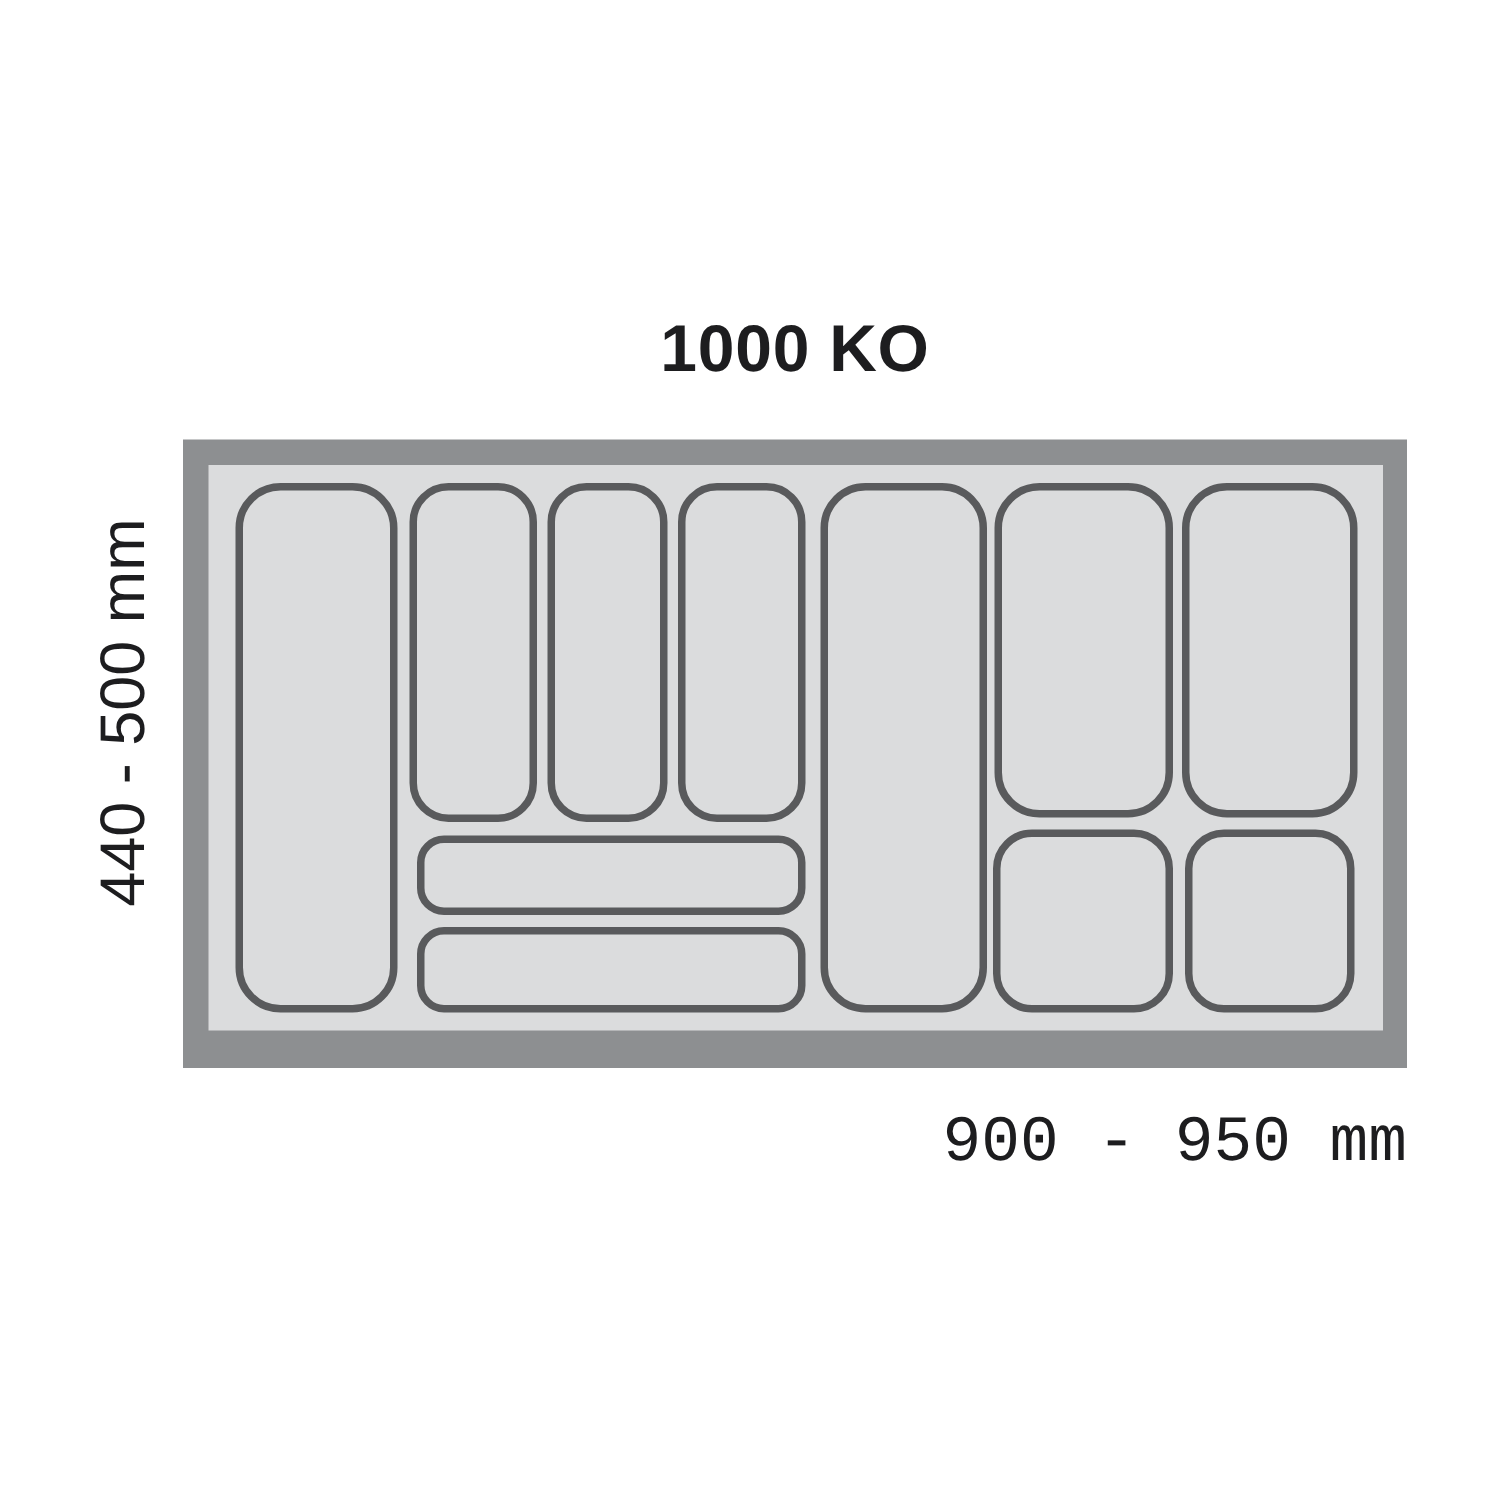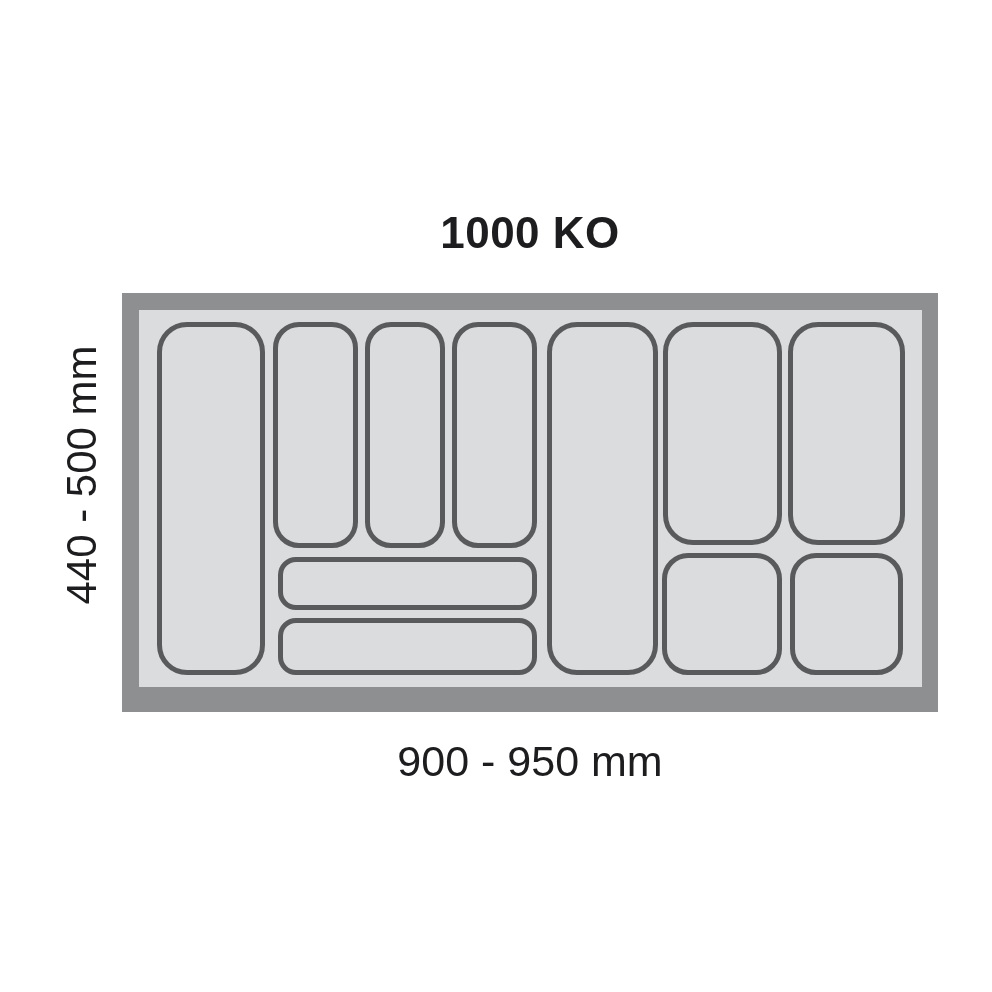--- a/index.html
+++ b/index.html
@@ -45,24 +45,25 @@
     background: var(--tray-base);
   }
   .compartment {
     position: absolute;
     background: var(--compartment-fill);
     border: 5px solid var(--compartment-stroke);
   }
   .width-label {
     position: absolute;
     left: 122px; top: 737px; width: 816px;
-    text-align: center;
+    text-align: right;
     font-size: 43px;
     font-weight: 400;
     color: var(--text);
+    font-family: Liberation Mono, monospace;
   }
   .height-label {
     position: absolute;
     left: 82px; top: 475px;
     transform: translate(-50%, -50%) rotate(-90deg);
     transform-origin: center center;
     white-space: nowrap;
     font-size: 42px;
     font-weight: 400;
     color: var(--text);

